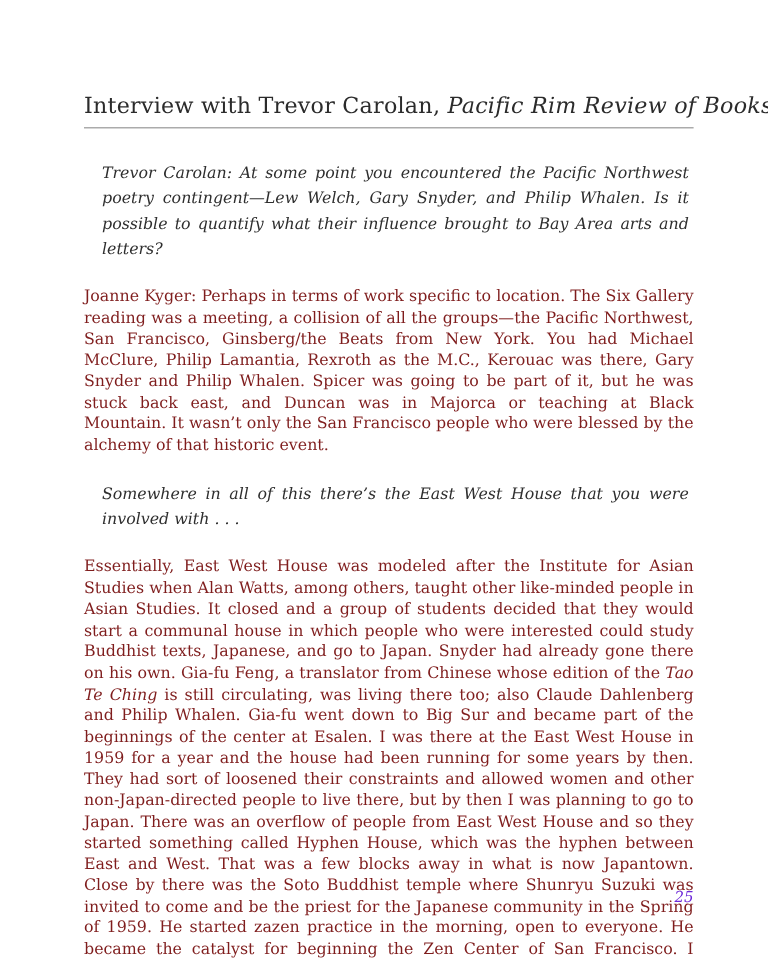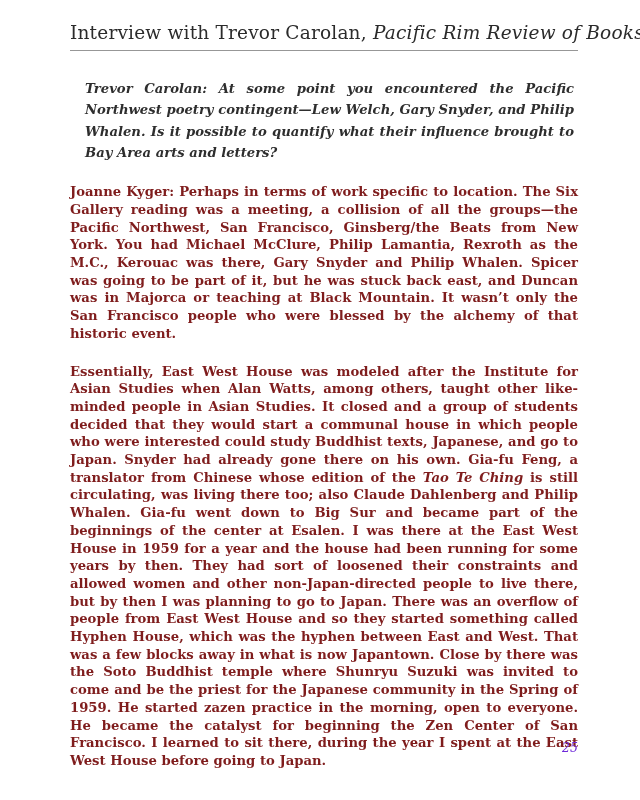--- a/index.html
+++ b/index.html
@@ -11,21 +11,21 @@
     width: 640px;
     height: 800px;
     position: relative;
     font-family: "DejaVu Serif", "Liberation Serif", serif;
     color: #2e2e2e;
     overflow: hidden;
   }
   .page {
     position: absolute;
     inset: 0;
-    padding: 22px 62px 0 70px;
+    padding: 78px 62px 0 70px;
     box-sizing: border-box;
     background: #ffffff;
   }
   .title {
     font-size: 18.5px;
     font-weight: normal;
     margin: 0 0 7px 0;
     letter-spacing: 0.2px;
     color: #2b2b2b;
     white-space: nowrap;
@@ -37,21 +37,20 @@
     border: none;
     border-top: 1px solid #979797;
     margin: 0 0 0 0;
     height: 0;
   }
   p {
     margin: 0;
     font-size: 13.2px;
     line-height: 17.7px;
     text-align: justify;
-    font-weight: bold;
   }
   .question {
     font-style: italic;
     margin-left: 15px;
     margin-right: 4px;
     line-height: 21.3px;
     text-align: justify;
   }
   .q1 { margin-top: 27px; }
   .answer { margin-top: 20px; color: #7f1d1d; }
@@ -72,18 +71,19 @@
 <div class="page">
 
   <h1 class="title"><span>Interview with Trevor Carolan, </span><span class="title-italic">Pacific Rim Review of Books</span></h1>
 
   <hr class="rule">
 
   <p class="question q1">Trevor Carolan: At some point you encountered the Pacific Northwest poetry contingent—Lew Welch, Gary Snyder, and Philip Whalen. Is it possible to quantify what their influence brought to Bay Area arts and letters?</p>
 
   <p class="answer">Joanne Kyger: Perhaps in terms of work specific to location. The Six Gallery reading was a meeting, a collision of all the groups—the Pacific Northwest, San Francisco, Ginsberg/the Beats from New York. You had Michael McClure, Philip Lamantia, Rexroth as the M.C., Kerouac was there, Gary Snyder and Philip Whalen. Spicer was going to be part of it, but he was stuck back east, and Duncan was in Majorca or teaching at Black Mountain. It wasn’t only the San Francisco people who were blessed by the alchemy of that historic event.</p>
 
+  <p class="question q-mid">Somewhere in all of this there’s the East West House that you were involved with . . .</p>
 
   <p class="answer"><span>Essentially, East West House was modeled after the Institute for Asian Studies when Alan Watts, among others, taught other like-minded people in Asian Studies. It closed and a group of students decided that they would start a communal house in which people who were interested could study Buddhist texts, Japanese, and go to Japan. Snyder had already gone there on his own. Gia-fu Feng, a translator from Chinese whose edition of the </span><span class="book-title-inline">Tao Te Ching</span><span> is still circulating, was living there too; also Claude Dahlenberg and Philip Whalen. Gia-fu went down to Big Sur and became part of the beginnings of the center at Esalen. I was there at the East West House in 1959 for a year and the house had been running for some years by then. They had sort of loosened their constraints and allowed women and other non-Japan-directed people to live there, but by then I was planning to go to Japan. There was an overflow of people from East West House and so they started something called Hyphen House, which was the hyphen between East and West. That was a few blocks away in what is now Japantown. Close by there was the Soto Buddhist temple where Shunryu Suzuki was invited to come and be the priest for the Japanese community in the Spring of 1959. He started zazen practice in the morning, open to everyone. He became the catalyst for beginning the Zen Center of San Francisco. I learned to sit there, during the year I spent at the East West House before going to Japan.</span></p>
 
   <div class="page-number">25</div>
 
 </div>
 
 </body></html>

